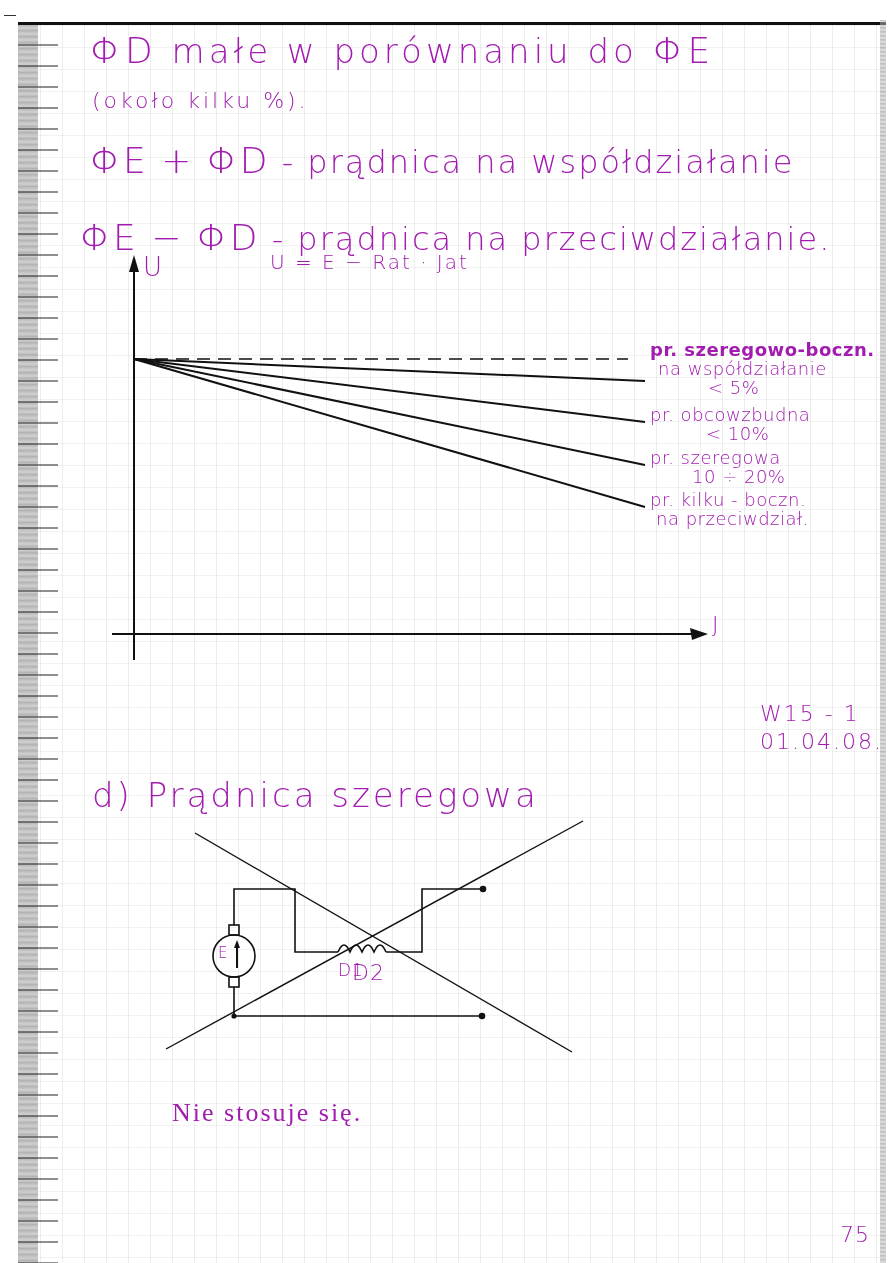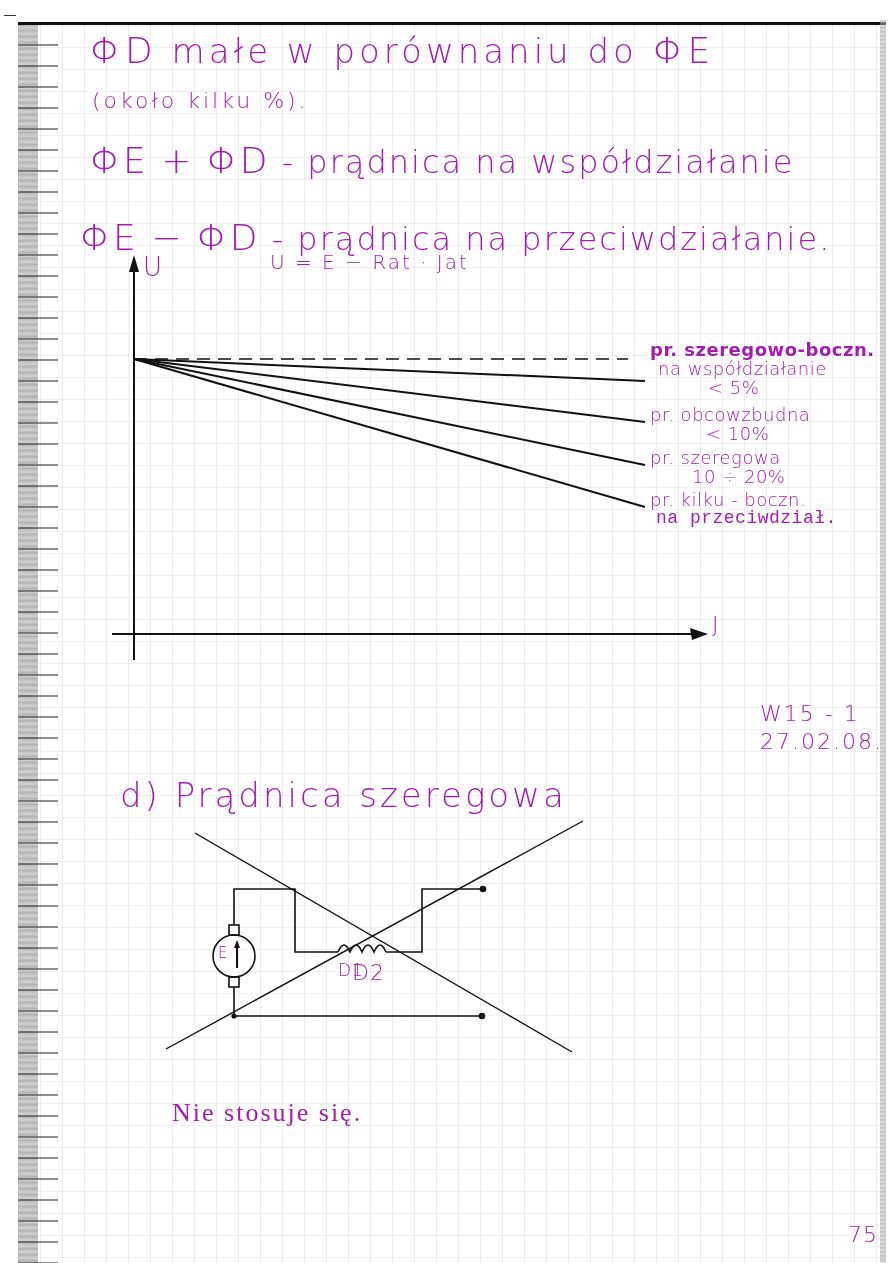--- a/index.html
+++ b/index.html
@@ -40,23 +40,23 @@
     .line1 { left: 90px; top: 30px; font-size: 34px; letter-spacing: 4px; }
     .line2 { left: 92px; top: 88px; font-size: 22px; letter-spacing: 3px; }
     .line3 { left: 90px; top: 140px; font-size: 32px; letter-spacing: 2px; }
     .line4 { left: 80px; top: 185px; font-size: 32px; letter-spacing: 2px; margin-top: 32px; }
     .phi { font-size: 36px; }
     .formula { left: 270px; top: 250px; font-size: 20px; letter-spacing: 2px; }
     .axis-u { left: 143px; top: 252px; font-size: 26px; }
     .axis-j { left: 712px; top: 612px; font-size: 22px; }
     .label { font-size: 18px; letter-spacing: 0.5px; line-height: 19px; text-align: left; }
     .code { left: 760px; top: 700px; font-size: 22px; letter-spacing: 2px; line-height: 28px; }
-    .heading-d { left: 92px; top: 775px; font-size: 34px; letter-spacing: 3px; margin-left: 28px; }
+    .heading-d { left: 92px; top: 775px; font-size: 34px; letter-spacing: 3px; }
     .note { left: 172px; top: 1098px; font-size: 26px; letter-spacing: 2px; font-family: Liberation Serif, serif; }
-    .page-num { left: 840px; top: 1222px; font-size: 22px; margin-left: 8px; }
+    .page-num { left: 840px; top: 1222px; font-size: 22px; }
     svg { position: absolute; left: 0; top: 0; }
     .label-wrap { position:absolute; }
   </style>
 </head>
 <body>
 
 <div class="tick-top"></div>
 <div class="page"></div>
 <div class="binding"></div>
 <div class="binding-marks"></div>
@@ -129,26 +129,26 @@
 <div class="label-wrap" style="left:650px; top:405px;">
   <div class="hw label" style="position:static;">pr. obcowzbudna</div>
   <div class="hw label" style="position:static; padding-left:56px;">&lt; 10%</div>
 </div>
 <div class="label-wrap" style="left:650px; top:448px;">
   <div class="hw label" style="position:static;">pr. szeregowa</div>
   <div class="hw label" style="position:static; padding-left:42px;">10 ÷ 20%</div>
 </div>
 <div class="label-wrap" style="left:650px; top:490px;">
   <div class="hw label" style="position:static;">pr. kilku - boczn.</div>
-  <div class="hw label" style="position:static; padding-left:6px;font-family:Liberation Mono, monospace;">na przeciwdział.</div>
+  <div class="hw label" style="position:static; padding-left:6px;">na przeciwdział.</div>
 </div>
 
 <div class="hw code">
   <div>W15 - 1</div>
-  <div>27.02.08.</div>
+  <div>01.04.08.</div>
 </div>
 
 <div class="hw heading-d">d) Prądnica szeregowa</div>
 <div class="hw" style="left:218px; top:944px; font-size:15px;">E</div>
 <div class="hw" style="left:326px; top:960px; font-size:17px;padding-left:12px;">D1</div>
 <div class="hw" style="left:352px; top:960px; font-size:22px;">D2</div>
 <div class="hw note">Nie stosuje się.</div>
 
 <div class="hw page-num">75</div>
 

